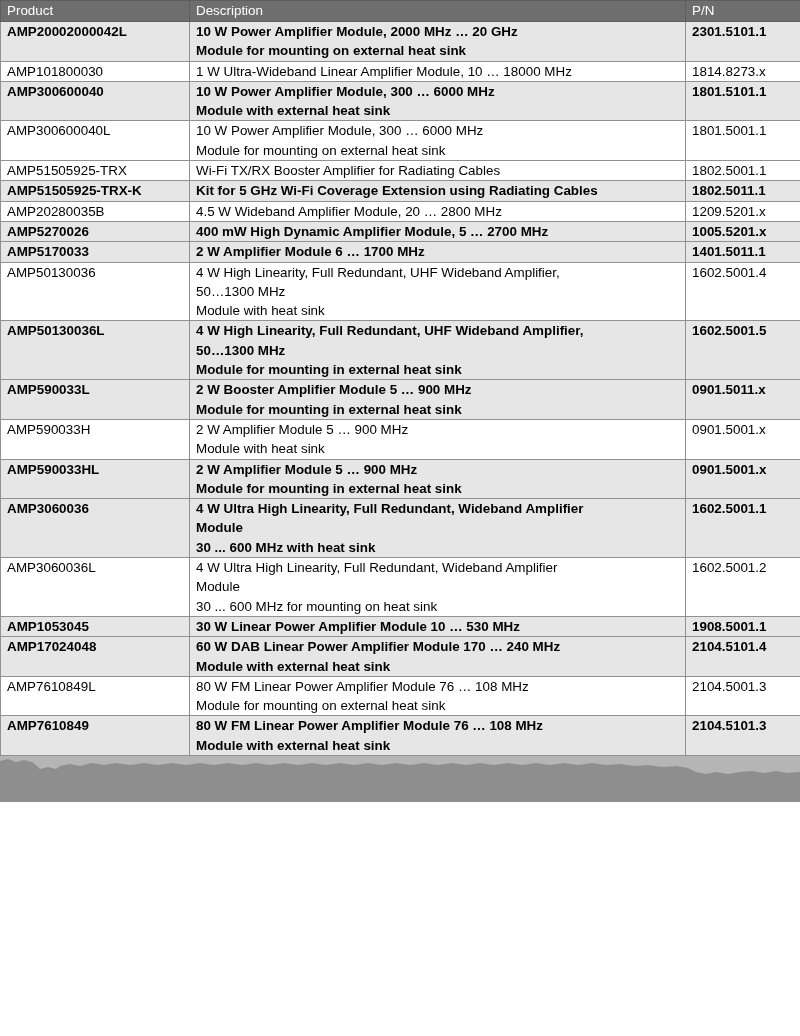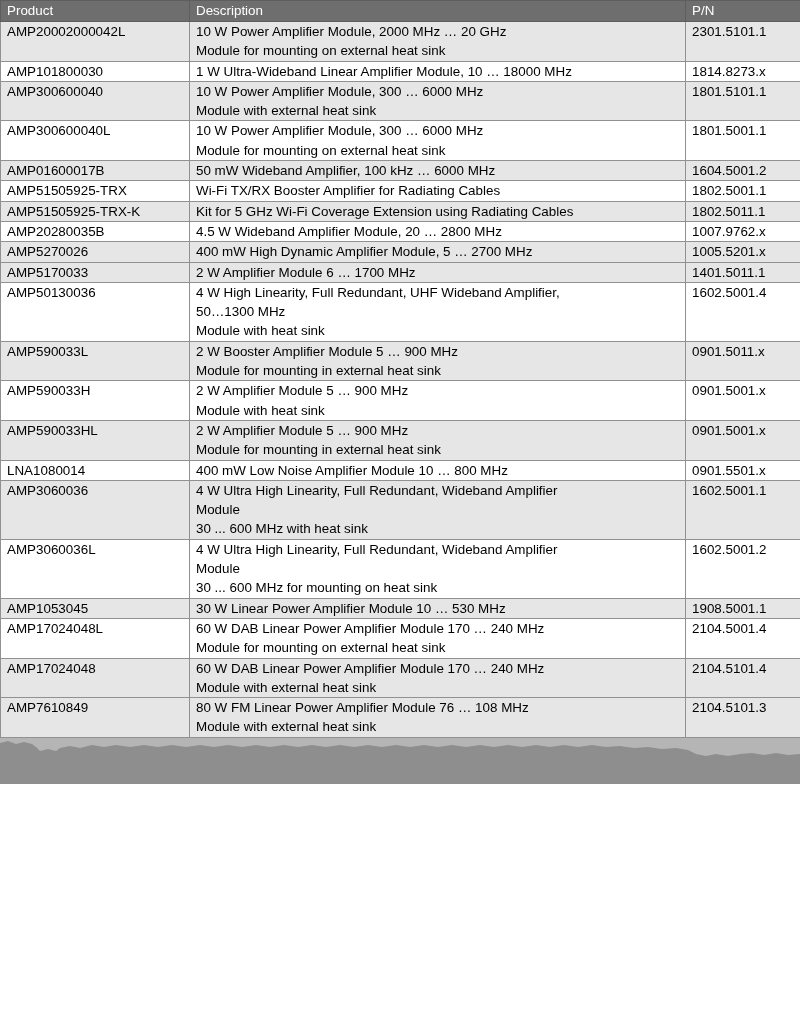--- a/index.html
+++ b/index.html
@@ -46,21 +46,21 @@
   }
   thead th {
     background: var(--header-bg);
     color: var(--header-text);
     font-weight: normal;
     border-color: #5e5e5e;
     height: 20px;
     line-height: 20px;
   }
   tbody tr { background: var(--row-bg); }
-  tbody tr.alt { background: var(--row-alt-bg); }
+  tbody tr.alt { background: var(--row-alt-bg); font-weight: bold; }
   td .desc-line { line-height: 19.3px; }
   .footer-band {
     width: 800px;
     height: 46px;
     flex: 0 0 auto;
     line-height: 0;
   }
   .footer-band svg { display: block; }
 </style>
 </head>
@@ -106,47 +106,40 @@
       <td>1801.5101.1</td>
     </tr>
         <tr>
       <td>AMP300600040L</td>
       <td>
             <div class="desc-line">10 W Power Amplifier Module, 300 … 6000 MHz</div>
             <div class="desc-line">Module for mounting on external heat sink</div>
           </td>
       <td>1801.5001.1</td>
     </tr>
-        <tr class="alt">
-      <td>AMP01600017B</td>
-      <td>
-            <div class="desc-line">50 mW Wideband Amplifier, 100 kHz … 6000 MHz</div>
-          </td>
-      <td>1604.5001.2</td>
-    </tr>
         <tr>
       <td>AMP51505925-TRX</td>
       <td>
             <div class="desc-line">Wi-Fi TX/RX Booster Amplifier for Radiating Cables</div>
           </td>
       <td>1802.5001.1</td>
     </tr>
         <tr class="alt">
       <td>AMP51505925-TRX-K</td>
       <td>
             <div class="desc-line">Kit for 5 GHz Wi-Fi Coverage Extension using Radiating Cables</div>
           </td>
       <td>1802.5011.1</td>
     </tr>
         <tr>
       <td>AMP20280035B</td>
       <td>
             <div class="desc-line">4.5 W Wideband Amplifier Module, 20 … 2800 MHz</div>
           </td>
-      <td>1007.9762.x</td>
+      <td>1209.5201.x</td>
     </tr>
         <tr class="alt">
       <td>AMP5270026</td>
       <td>
             <div class="desc-line">400 mW High Dynamic Amplifier Module, 5 … 2700 MHz</div>
           </td>
       <td>1005.5201.x</td>
     </tr>
         <tr class="alt">
       <td>AMP5170033</td>
@@ -158,20 +151,29 @@
         <tr>
       <td>AMP50130036</td>
       <td>
             <div class="desc-line">4 W High Linearity, Full Redundant, UHF Wideband Amplifier,</div>
             <div class="desc-line">50…1300 MHz</div>
             <div class="desc-line">Module with heat sink</div>
           </td>
       <td>1602.5001.4</td>
     </tr>
         <tr class="alt">
+      <td>AMP50130036L</td>
+      <td>
+            <div class="desc-line">4 W High Linearity, Full Redundant, UHF Wideband Amplifier,</div>
+            <div class="desc-line">50…1300 MHz</div>
+            <div class="desc-line">Module for mounting in external heat sink</div>
+          </td>
+      <td>1602.5001.5</td>
+    </tr>
+        <tr class="alt">
       <td>AMP590033L</td>
       <td>
             <div class="desc-line">2 W Booster Amplifier Module 5 … 900 MHz</div>
             <div class="desc-line">Module for mounting in external heat sink</div>
           </td>
       <td>0901.5011.x</td>
     </tr>
         <tr>
       <td>AMP590033H</td>
       <td>
@@ -180,27 +182,20 @@
           </td>
       <td>0901.5001.x</td>
     </tr>
         <tr class="alt">
       <td>AMP590033HL</td>
       <td>
             <div class="desc-line">2 W Amplifier Module 5 … 900 MHz</div>
             <div class="desc-line">Module for mounting in external heat sink</div>
           </td>
       <td>0901.5001.x</td>
-    </tr>
-        <tr>
-      <td>LNA1080014</td>
-      <td>
-            <div class="desc-line">400 mW Low Noise Amplifier Module 10 … 800 MHz</div>
-          </td>
-      <td>0901.5501.x</td>
     </tr>
         <tr class="alt">
       <td>AMP3060036</td>
       <td>
             <div class="desc-line">4 W Ultra High Linearity, Full Redundant, Wideband Amplifier</div>
             <div class="desc-line">Module</div>
             <div class="desc-line">30 ... 600 MHz with heat sink</div>
           </td>
       <td>1602.5001.1</td>
     </tr>
@@ -213,35 +208,35 @@
           </td>
       <td>1602.5001.2</td>
     </tr>
         <tr class="alt">
       <td>AMP1053045</td>
       <td>
             <div class="desc-line">30 W Linear Power Amplifier Module 10 … 530 MHz</div>
           </td>
       <td>1908.5001.1</td>
     </tr>
-        <tr>
-      <td>AMP17024048L</td>
-      <td>
-            <div class="desc-line">60 W DAB Linear Power Amplifier Module 170 … 240 MHz</div>
-            <div class="desc-line">Module for mounting on external heat sink</div>
-          </td>
-      <td>2104.5001.4</td>
-    </tr>
         <tr class="alt">
       <td>AMP17024048</td>
       <td>
             <div class="desc-line">60 W DAB Linear Power Amplifier Module 170 … 240 MHz</div>
             <div class="desc-line">Module with external heat sink</div>
           </td>
       <td>2104.5101.4</td>
+    </tr>
+        <tr>
+      <td>AMP7610849L</td>
+      <td>
+            <div class="desc-line">80 W FM Linear Power Amplifier Module 76 … 108 MHz</div>
+            <div class="desc-line">Module for mounting on external heat sink</div>
+          </td>
+      <td>2104.5001.3</td>
     </tr>
         <tr class="alt">
       <td>AMP7610849</td>
       <td>
             <div class="desc-line">80 W FM Linear Power Amplifier Module 76 … 108 MHz</div>
             <div class="desc-line">Module with external heat sink</div>
           </td>
       <td>2104.5101.3</td>
     </tr>
       </tbody>

